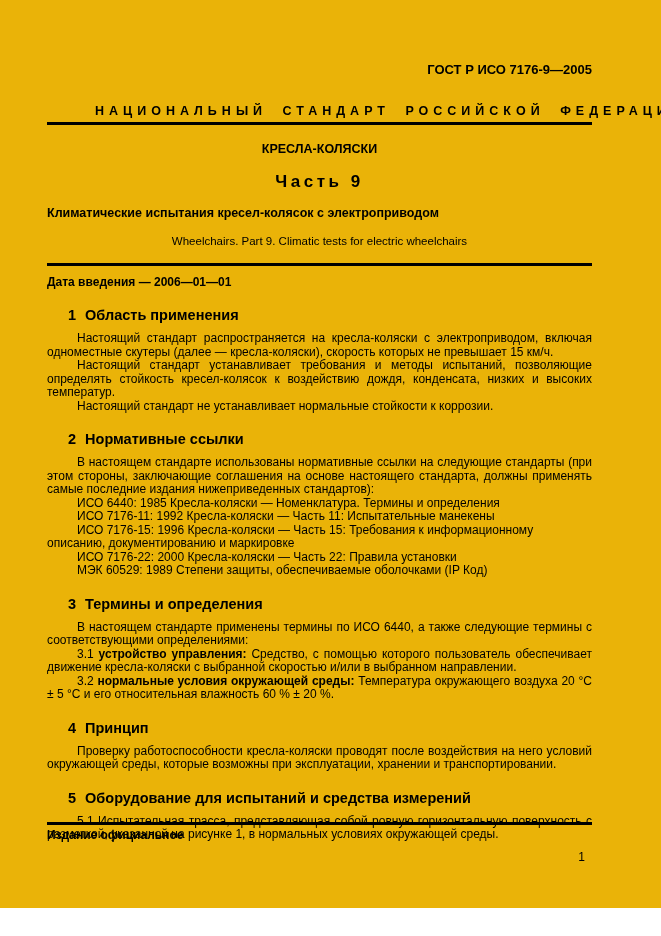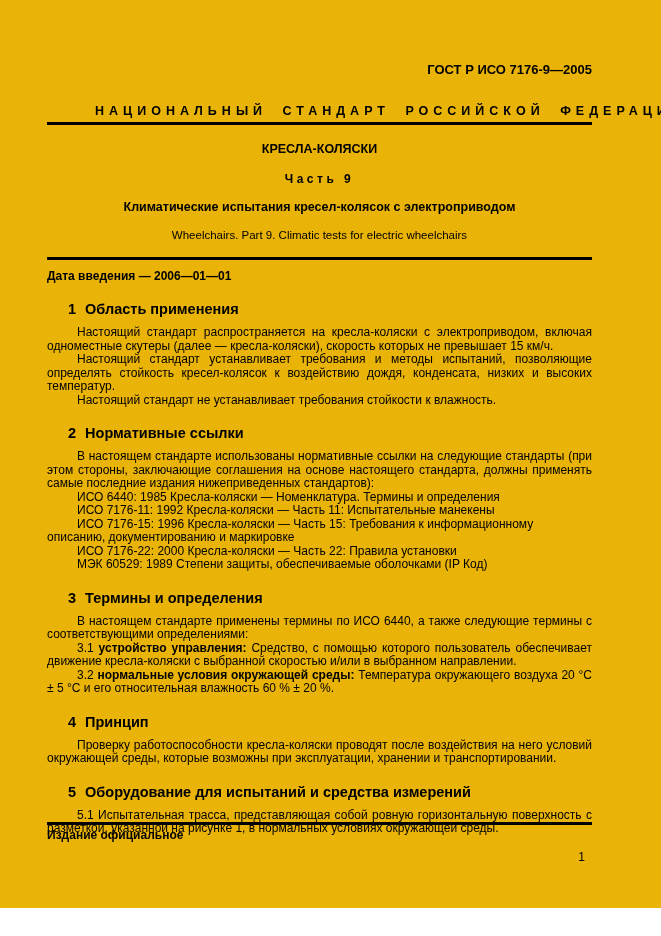--- a/index.html
+++ b/index.html
@@ -34,26 +34,25 @@
   .rule-banner { margin-top: 3px; }
   .doc-title {
     text-align: center;
     font-weight: bold;
     font-size: 12.5px;
     margin-top: 17px;
   }
   .doc-part {
     text-align: center;
     font-weight: bold;
-    font-size: 12px;
+    font-size: 17px;
     letter-spacing: 3.5px;
     margin-top: 16px;
   }
   .doc-subtitle {
-    text-align: center;
     font-weight: bold;
     font-size: 12.5px;
     margin-top: 14px;
   }
   .doc-subtitle-en {
     text-align: center;
     font-size: 11.5px;
     margin-top: 15px;
   }
   .rule-date { margin-top: 16px; }
@@ -119,21 +118,21 @@
   <div class="doc-part">Часть 9</div>
   <div class="doc-subtitle">Климатические испытания кресел-колясок с электроприводом</div>
   <div class="doc-subtitle-en">Wheelchairs. Part 9. Climatic tests for electric wheelchairs</div>
 
   <div class="rule rule-date"></div>
   <div class="effective-date">Дата введения — 2006—01—01</div>
 
   <h2 class="sec"><span class="sec-num">1</span><span class="sec-title">Область применения</span></h2>
   <p class="body-p first-p">Настоящий стандарт распространяется на кресла-коляски с электроприводом, включая одноместные скутеры (далее — кресла-коляски), скорость которых не превышает 15 км/ч.</p>
   <p class="body-p">Настоящий стандарт устанавливает требования и методы испытаний, позволяющие определять стойкость кресел-колясок к воздействию дождя, конденсата, низких и высоких температур.</p>
-  <p class="body-p">Настоящий стандарт не устанавливает требования стойкости к влажность.</p>
+  <p class="body-p">Настоящий стандарт не устанавливает нормальные стойкости к коррозии.</p>
 
   <h2 class="sec"><span class="sec-num">2</span><span class="sec-title">Нормативные ссылки</span></h2>
   <p class="body-p first-p">В настоящем стандарте использованы нормативные ссылки на следующие стандарты (при этом стороны, заключающие соглашения на основе настоящего стандарта, должны применять самые последние издания нижеприведенных стандартов):</p>
   <p class="ref-p">ИСО 6440: 1985 Кресла-коляски — Номенклатура. Термины и определения</p>
   <p class="ref-p">ИСО 7176-11: 1992 Кресла-коляски — Часть 11: Испытательные манекены</p>
   <p class="ref-p">ИСО 7176-15: 1996 Кресла-коляски — Часть 15: Требования к информационному описанию, документированию и маркировке</p>
   <p class="ref-p">ИСО 7176-22: 2000 Кресла-коляски — Часть 22: Правила установки</p>
   <p class="ref-p">МЭК 60529: 1989 Степени защиты, обеспечиваемые оболочками (IP Код)</p>
 
   <h2 class="sec"><span class="sec-num">3</span><span class="sec-title">Термины и определения</span></h2>

